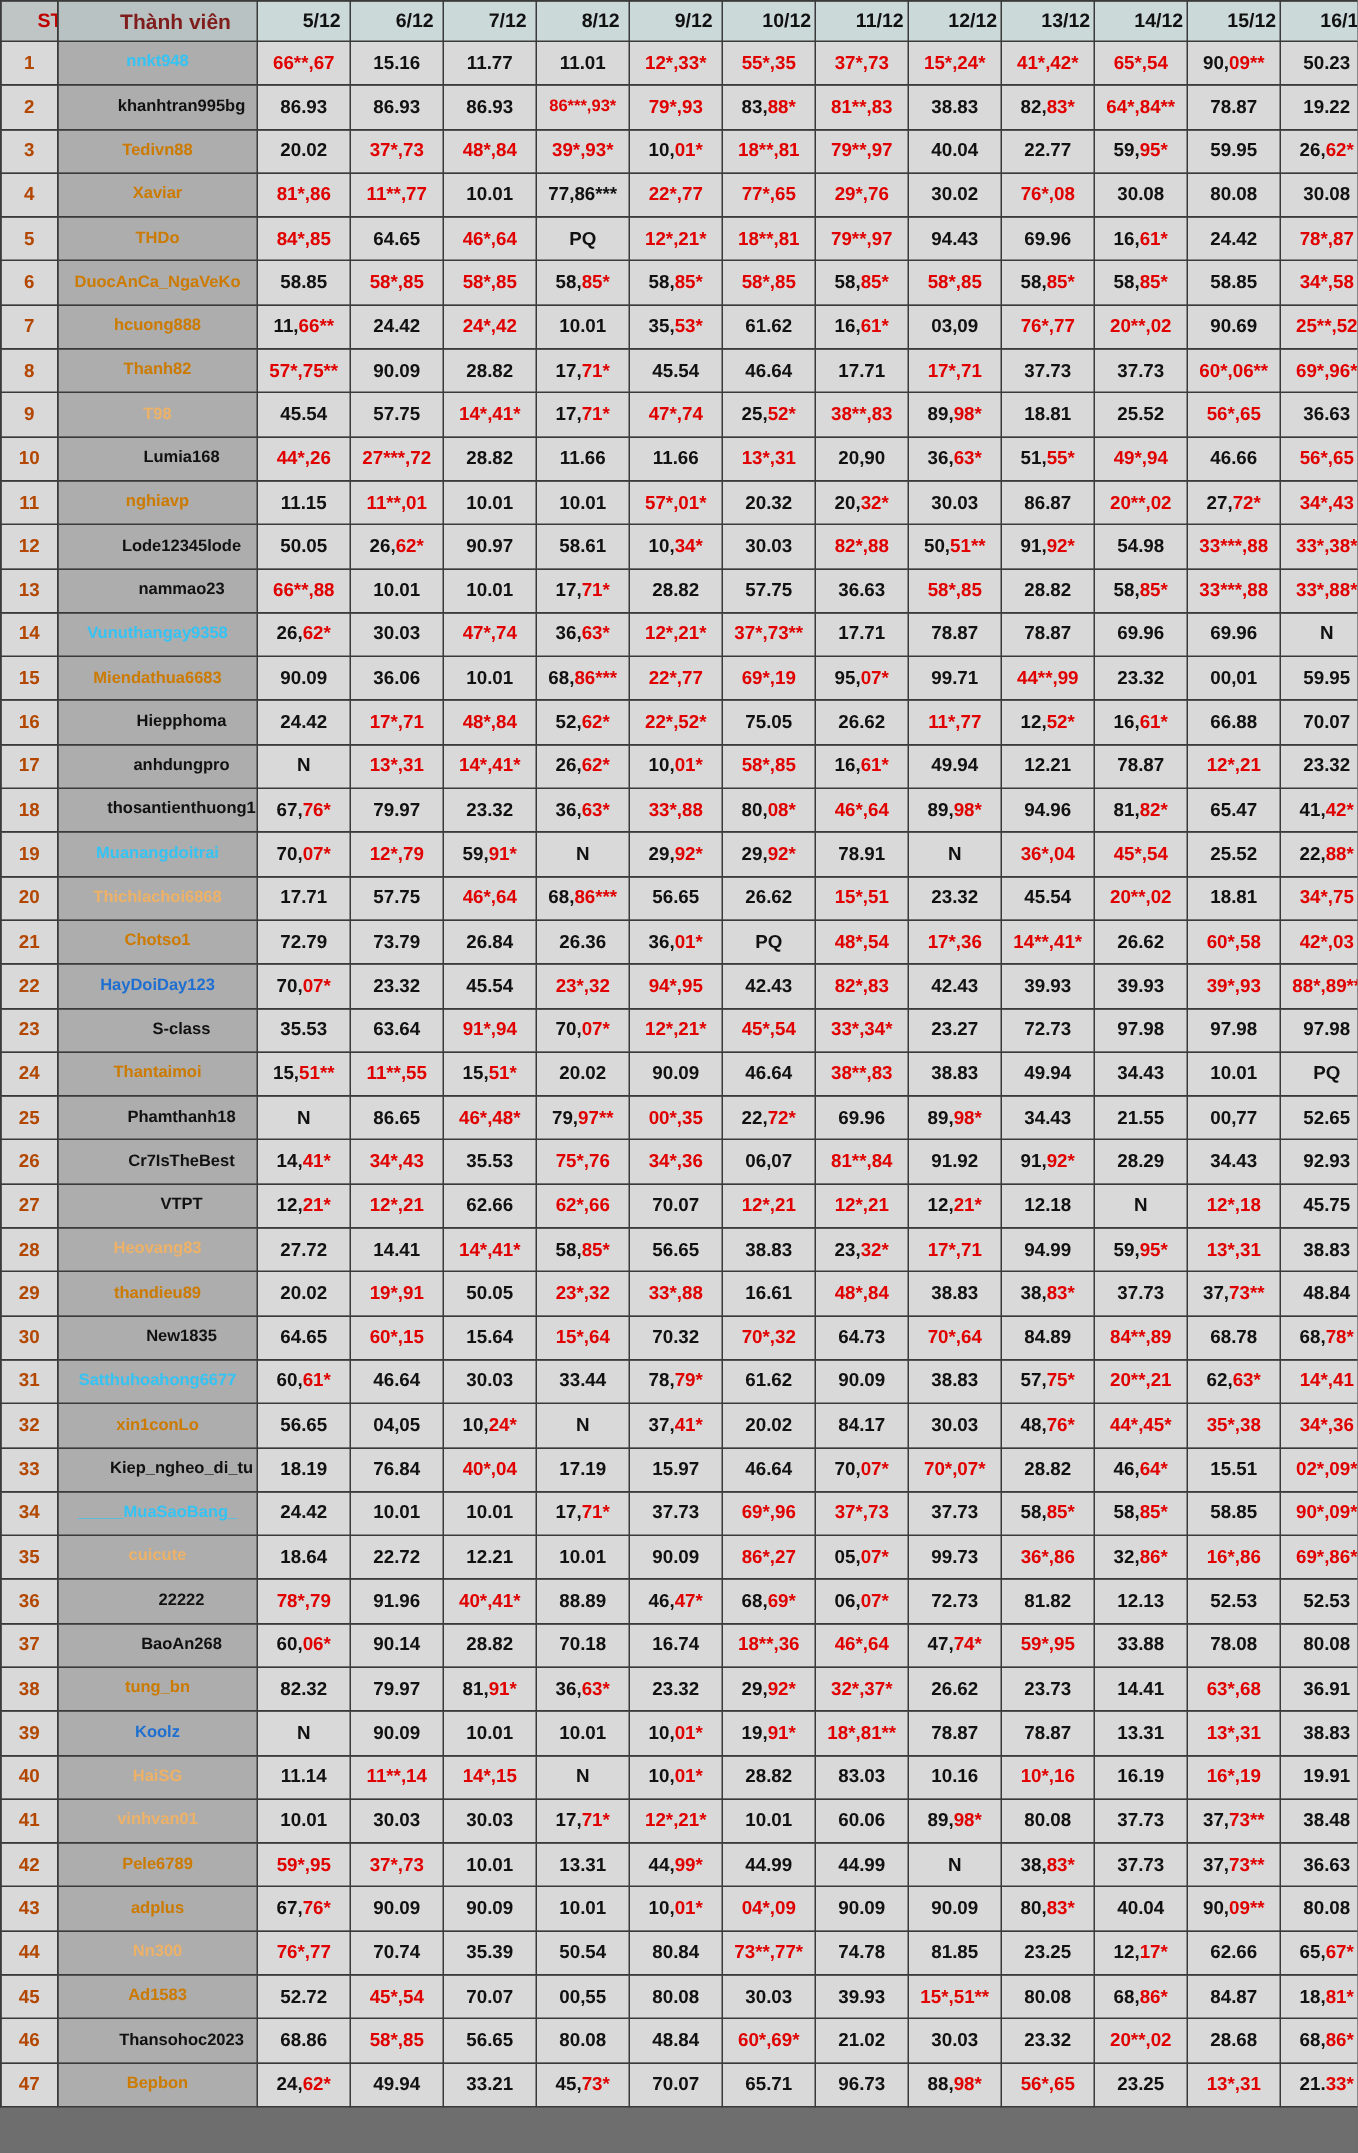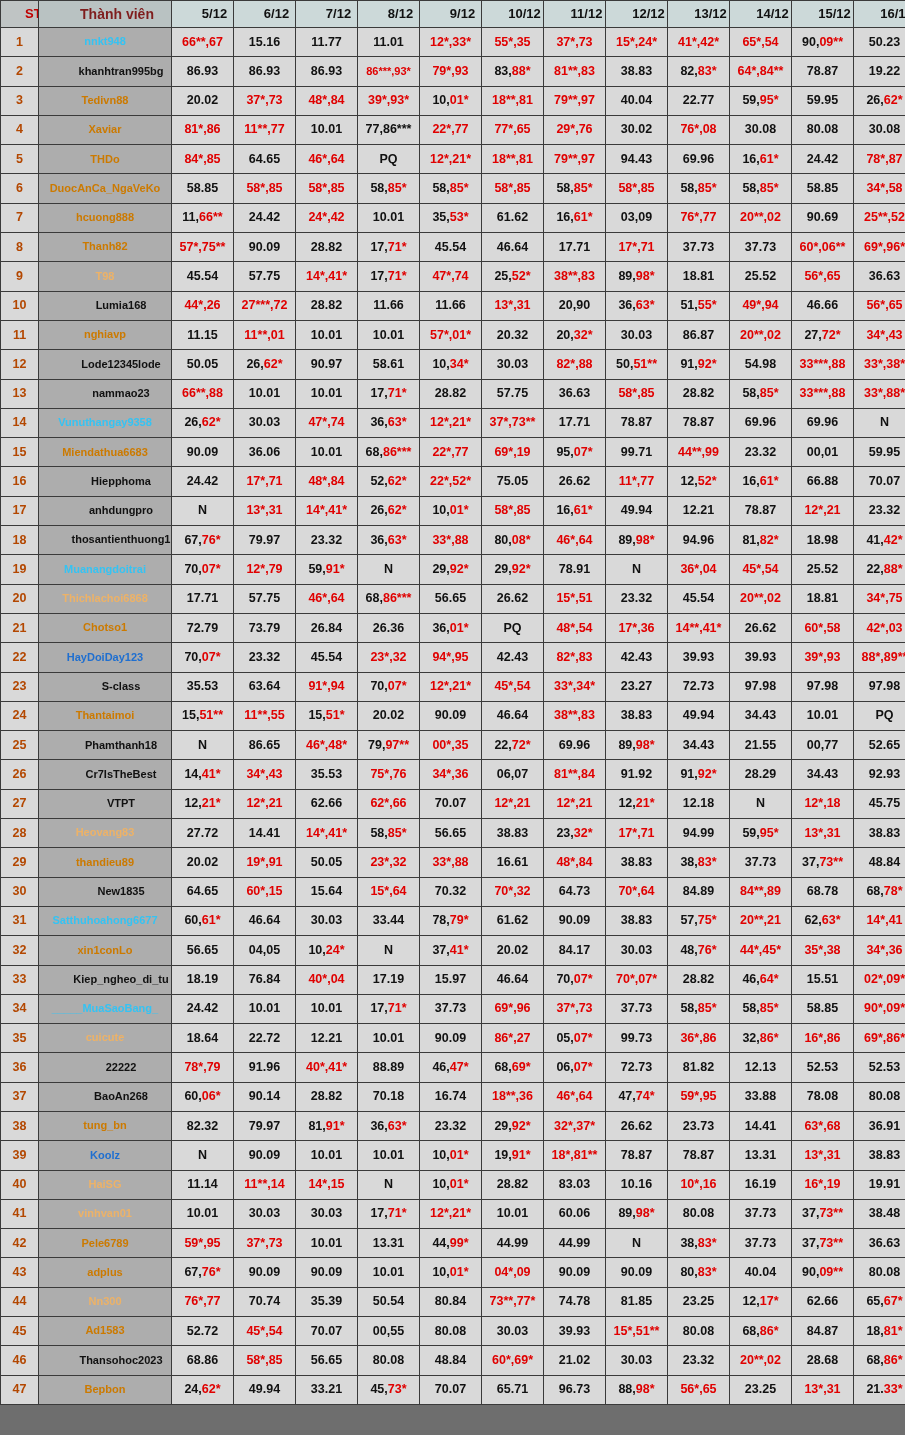--- a/index.html
+++ b/index.html
@@ -351,21 +351,21 @@
           <td class="val"><span class="k">67,</span><span class="r">76*</span></td>
           <td class="val"><span class="k">79.97</span></td>
           <td class="val"><span class="k">23.32</span></td>
           <td class="val"><span class="k">36,</span><span class="r">63*</span></td>
           <td class="val"><span class="r">33*,88</span></td>
           <td class="val"><span class="k">80,</span><span class="r">08*</span></td>
           <td class="val"><span class="r">46*,64</span></td>
           <td class="val"><span class="k">89,</span><span class="r">98*</span></td>
           <td class="val"><span class="k">94.96</span></td>
           <td class="val"><span class="k">81,</span><span class="r">82*</span></td>
-          <td class="val"><span class="k">18.98</span></td>
+          <td class="val"><span class="k">65.47</span></td>
           <td class="val"><span class="k">41,</span><span class="r">42*</span></td>
         </tr>
         <tr>
           <td class="stt">19</td>
           <td class="name"><span class="nm-cyan">Muanangdoitrai</span></td>
           <td class="val"><span class="k">70,</span><span class="r">07*</span></td>
           <td class="val"><span class="r">12*,79</span></td>
           <td class="val"><span class="k">59,</span><span class="r">91*</span></td>
           <td class="val"><span class="k">N</span></td>
           <td class="val"><span class="k">29,</span><span class="r">92*</span></td>

